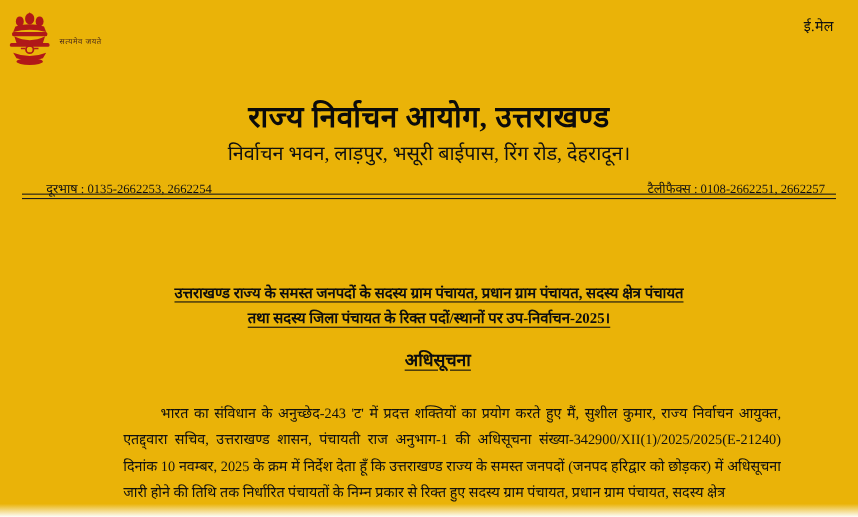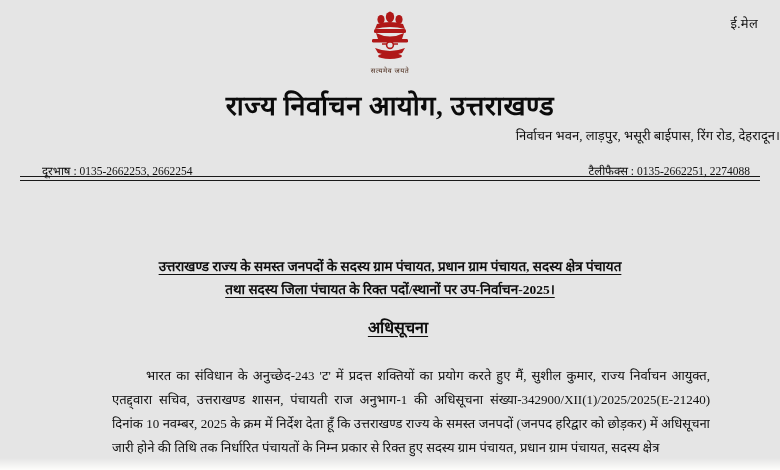--- a/index.html
+++ b/index.html
@@ -11,40 +11,40 @@
     width: 780px;
     height: 470px;
     overflow: hidden;
     font-family: "Liberation Sans", sans-serif;
     color: #1a1a1a;
   }
   .page {
     position: relative;
     width: 780px;
     height: 470px;
-    background: #e5e5e5;
+    background: #eab308;
     box-sizing: border-box;
     padding: 0;
   }
   .email-tag {
     position: absolute;
     top: 14px;
     right: 22px;
     font-size: 13px;
     font-family: "Liberation Serif", serif;
     color: #111;
     letter-spacing: 0.3px;
   }
   .emblem-wrap {
     position: absolute;
     top: 8px;
     left: 0;
     right: 0;
     display: flex;
-    flex-direction: column;
+    flex-direction: row;
     align-items: center;
   }
   .emblem {
     width: 54px;
     height: 62px;
     position: relative;
   }
   .emblem svg { display: block; }
   .emblem-motto {
     font-size: 7px;
@@ -63,23 +63,23 @@
     font-size: 27px;
     font-weight: bold;
     color: #0b0b0b;
     letter-spacing: 0.5px;
   }
   .org-address {
     position: absolute;
     top: 126px;
     left: 0;
     right: 0;
-    text-align: right;
-    font-family: "Liberation Serif", serif;
-    font-size: 13px;
+    text-align: center;
+    font-family: "Liberation Serif", serif;
+    font-size: 18px;
     color: #111;
   }
   .contact-row {
     position: absolute;
     top: 152px;
     left: 42px;
     right: 30px;
     display: flex;
     justify-content: space-between;
     align-items: baseline;
@@ -208,21 +208,21 @@
   <div class="org-title">राज्य निर्वाचन आयोग, उत्तराखण्ड</div>
   <div class="org-address">निर्वाचन भवन, लाड़पुर, भसूरी बाईपास, रिंग रोड, देहरादून।</div>
 
   <div class="contact-row">
     <div class="item">
       <span class="label">दूरभाष :</span>
       <span class="value">0135-2662253, 2662254</span>
     </div>
     <div class="item">
       <span class="label">टैलीफैक्स :</span>
-      <span class="value">0135-2662251, 2274088</span>
+      <span class="value">0108-2662251, 2662257</span>
     </div>
   </div>
 
   <div class="rule"></div>
   <div class="rule thin"></div>
 
   <div class="meta-row">
   </div>
 
   <div class="subject">

